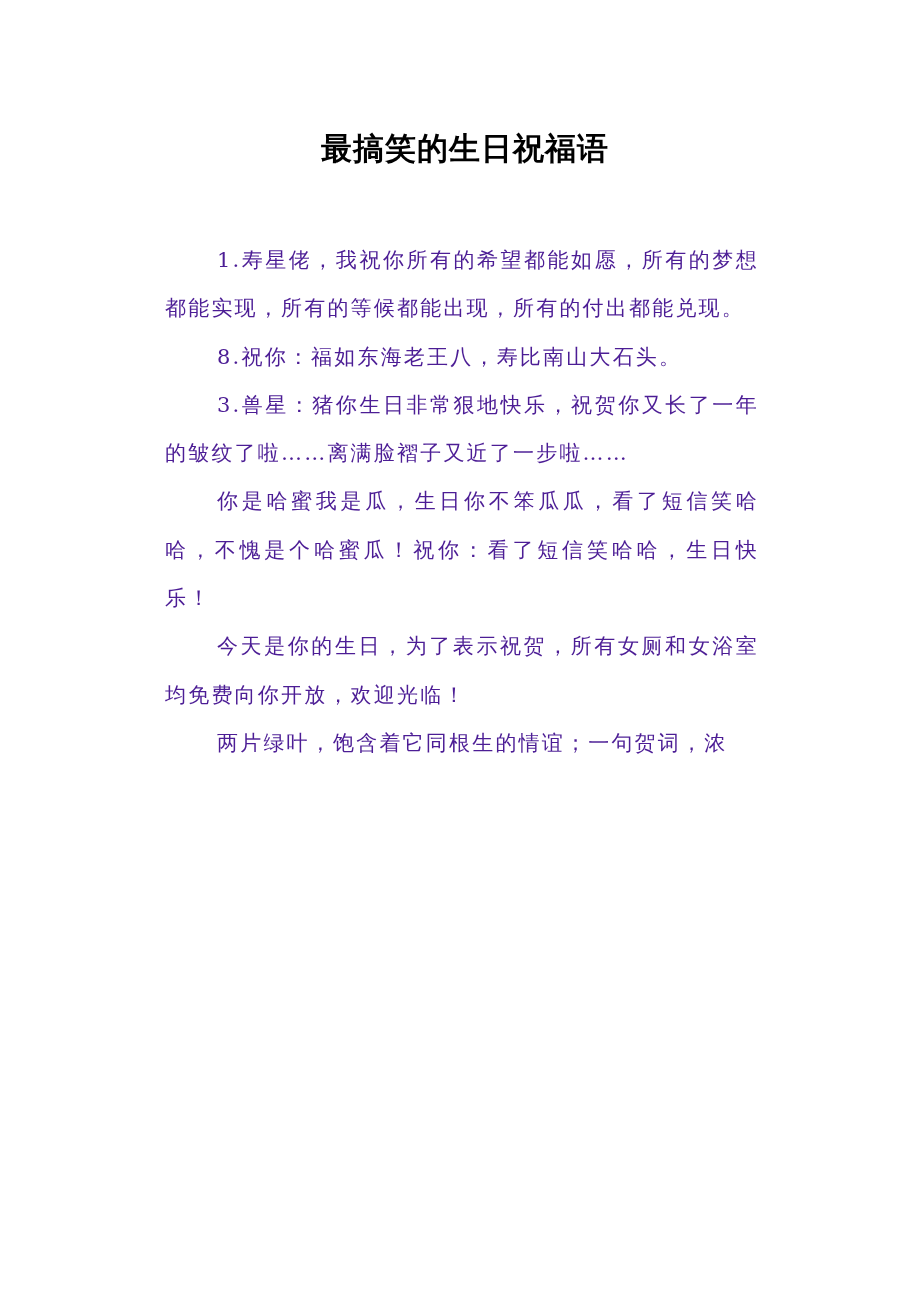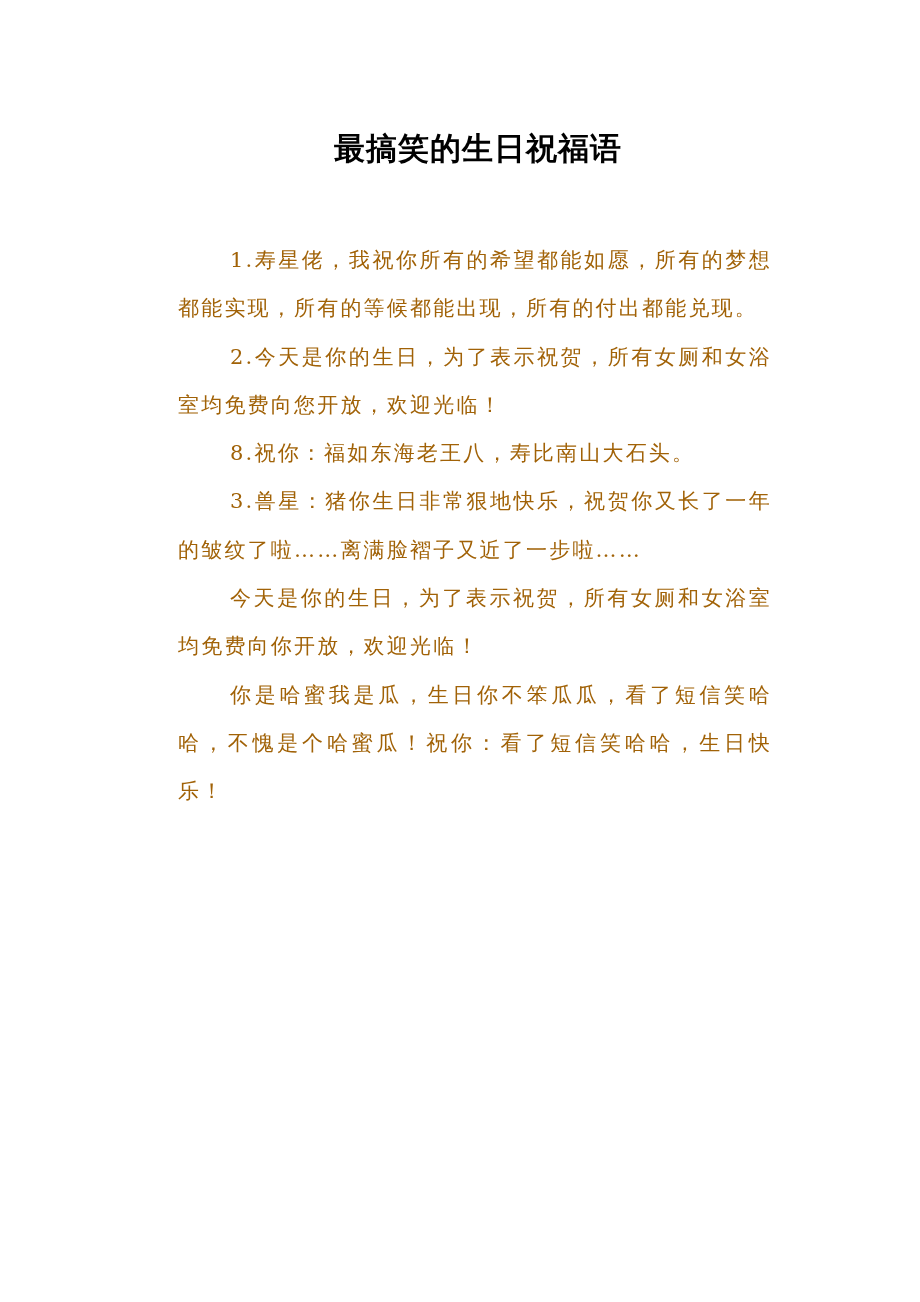--- a/index.html
+++ b/index.html
@@ -15,21 +15,20 @@
       font-family: "DejaVu Serif", "Liberation Serif", serif;
       color: #111111;
     }
     .page {
       position: absolute;
       left: 0;
       top: 0;
       width: 904px;
       height: 1302px;
       background: #ffffff;
-      margin-left: 13px;
     }
     .title {
       position: absolute;
       left: 0;
       top: 124px;
       width: 930px;
       text-align: center;
       font-family: "DejaVu Sans", "Liberation Sans", sans-serif;
       font-weight: bold;
       font-size: 31px;
@@ -44,31 +43,31 @@
       top: 236px;
       width: 594px;
     }
     .para {
       margin: 0;
       font-size: 21px;
       line-height: 48.3px;
       letter-spacing: 2.2px;
       text-indent: 52px;
       text-align: justify;
-      color: #a16207;
+      color: #4c1d95;
       word-break: break-all;
     }
   </style>
 </head>
 <body>
 
 <div class="page">
   <h1 class="title">最搞笑的生日祝福语</h1>
 
   <div class="content">
     <p class="para">1.寿星佬，我祝你所有的希望都能如愿，所有的梦想都能实现，所有的等候都能出现，所有的付出都能兑现。</p>
-    <p class="para">2.今天是你的生日，为了表示祝贺，所有女厕和女浴室均免费向您开放，欢迎光临！</p>
     <p class="para">8.祝你：福如东海老王八，寿比南山大石头。</p>
     <p class="para">3.兽星：猪你生日非常狠地快乐，祝贺你又长了一年的皱纹了啦……离满脸褶子又近了一步啦……</p>
+    <p class="para">你是哈蜜我是瓜，生日你不笨瓜瓜，看了短信笑哈哈，不愧是个哈蜜瓜！祝你：看了短信笑哈哈，生日快乐！</p>
     <p class="para">今天是你的生日，为了表示祝贺，所有女厕和女浴室均免费向你开放，欢迎光临！</p>
-    <p class="para">你是哈蜜我是瓜，生日你不笨瓜瓜，看了短信笑哈哈，不愧是个哈蜜瓜！祝你：看了短信笑哈哈，生日快乐！</p>
+    <p class="para">两片绿叶，饱含着它同根生的情谊；一句贺词，浓</p>
   </div>
 </div>
 
 </body></html>

